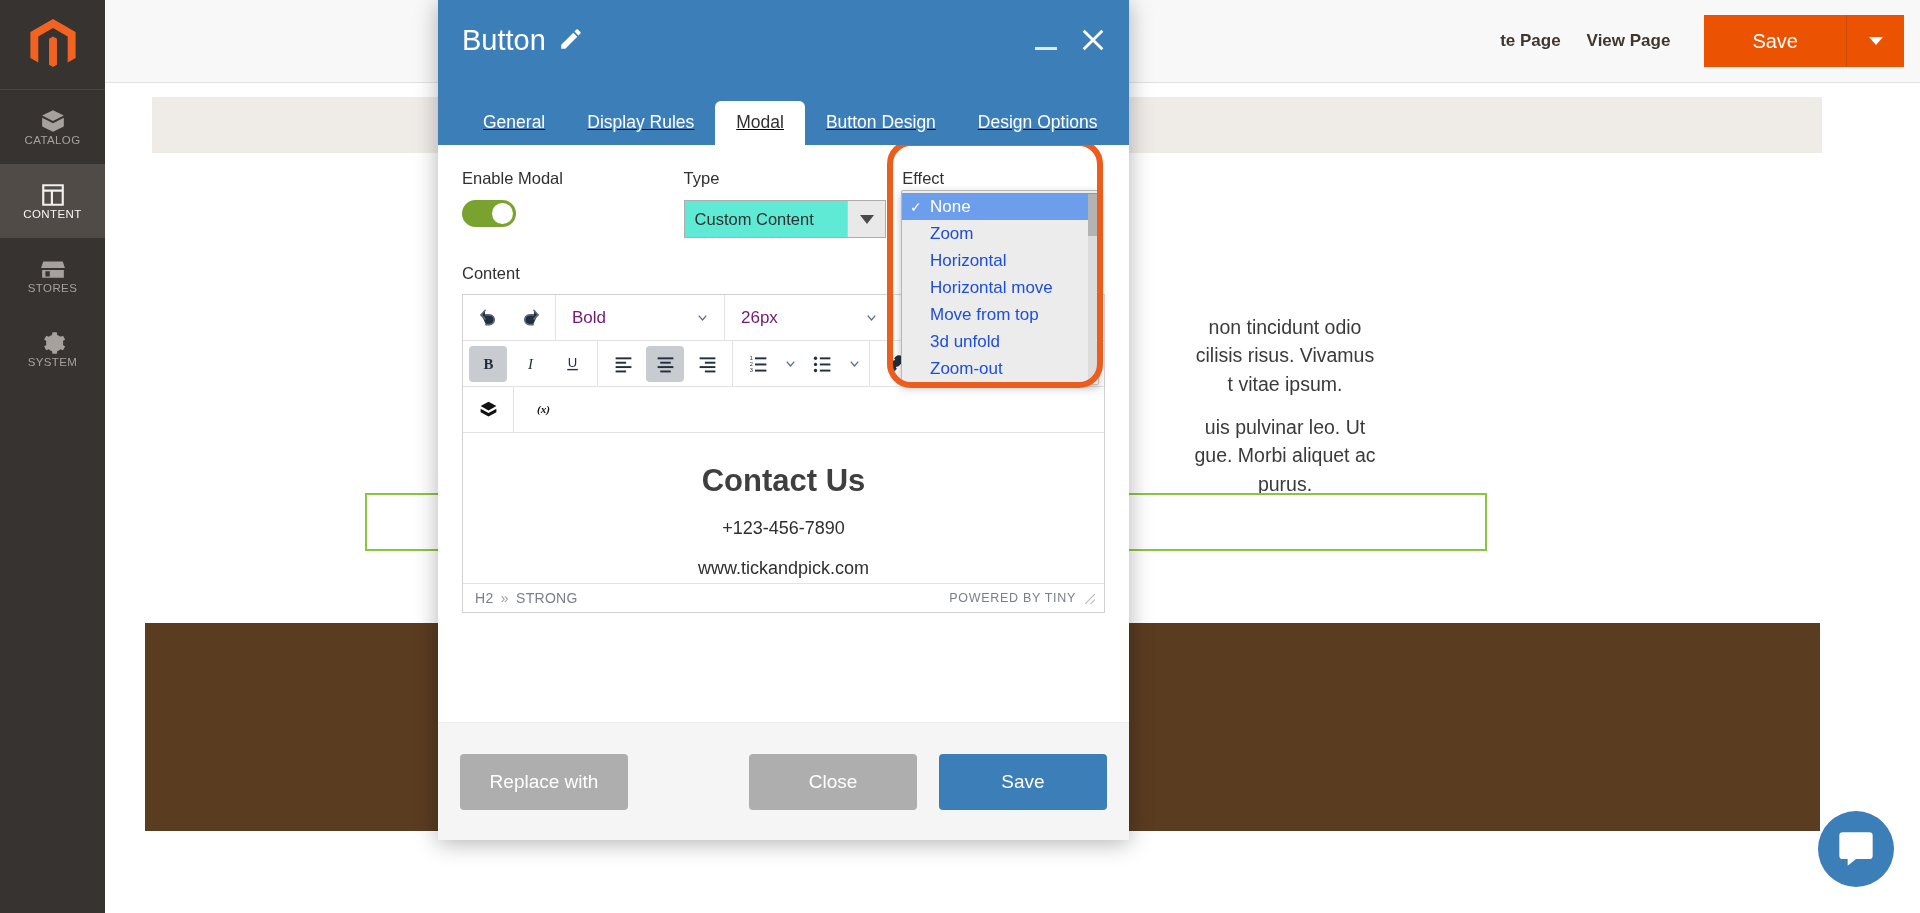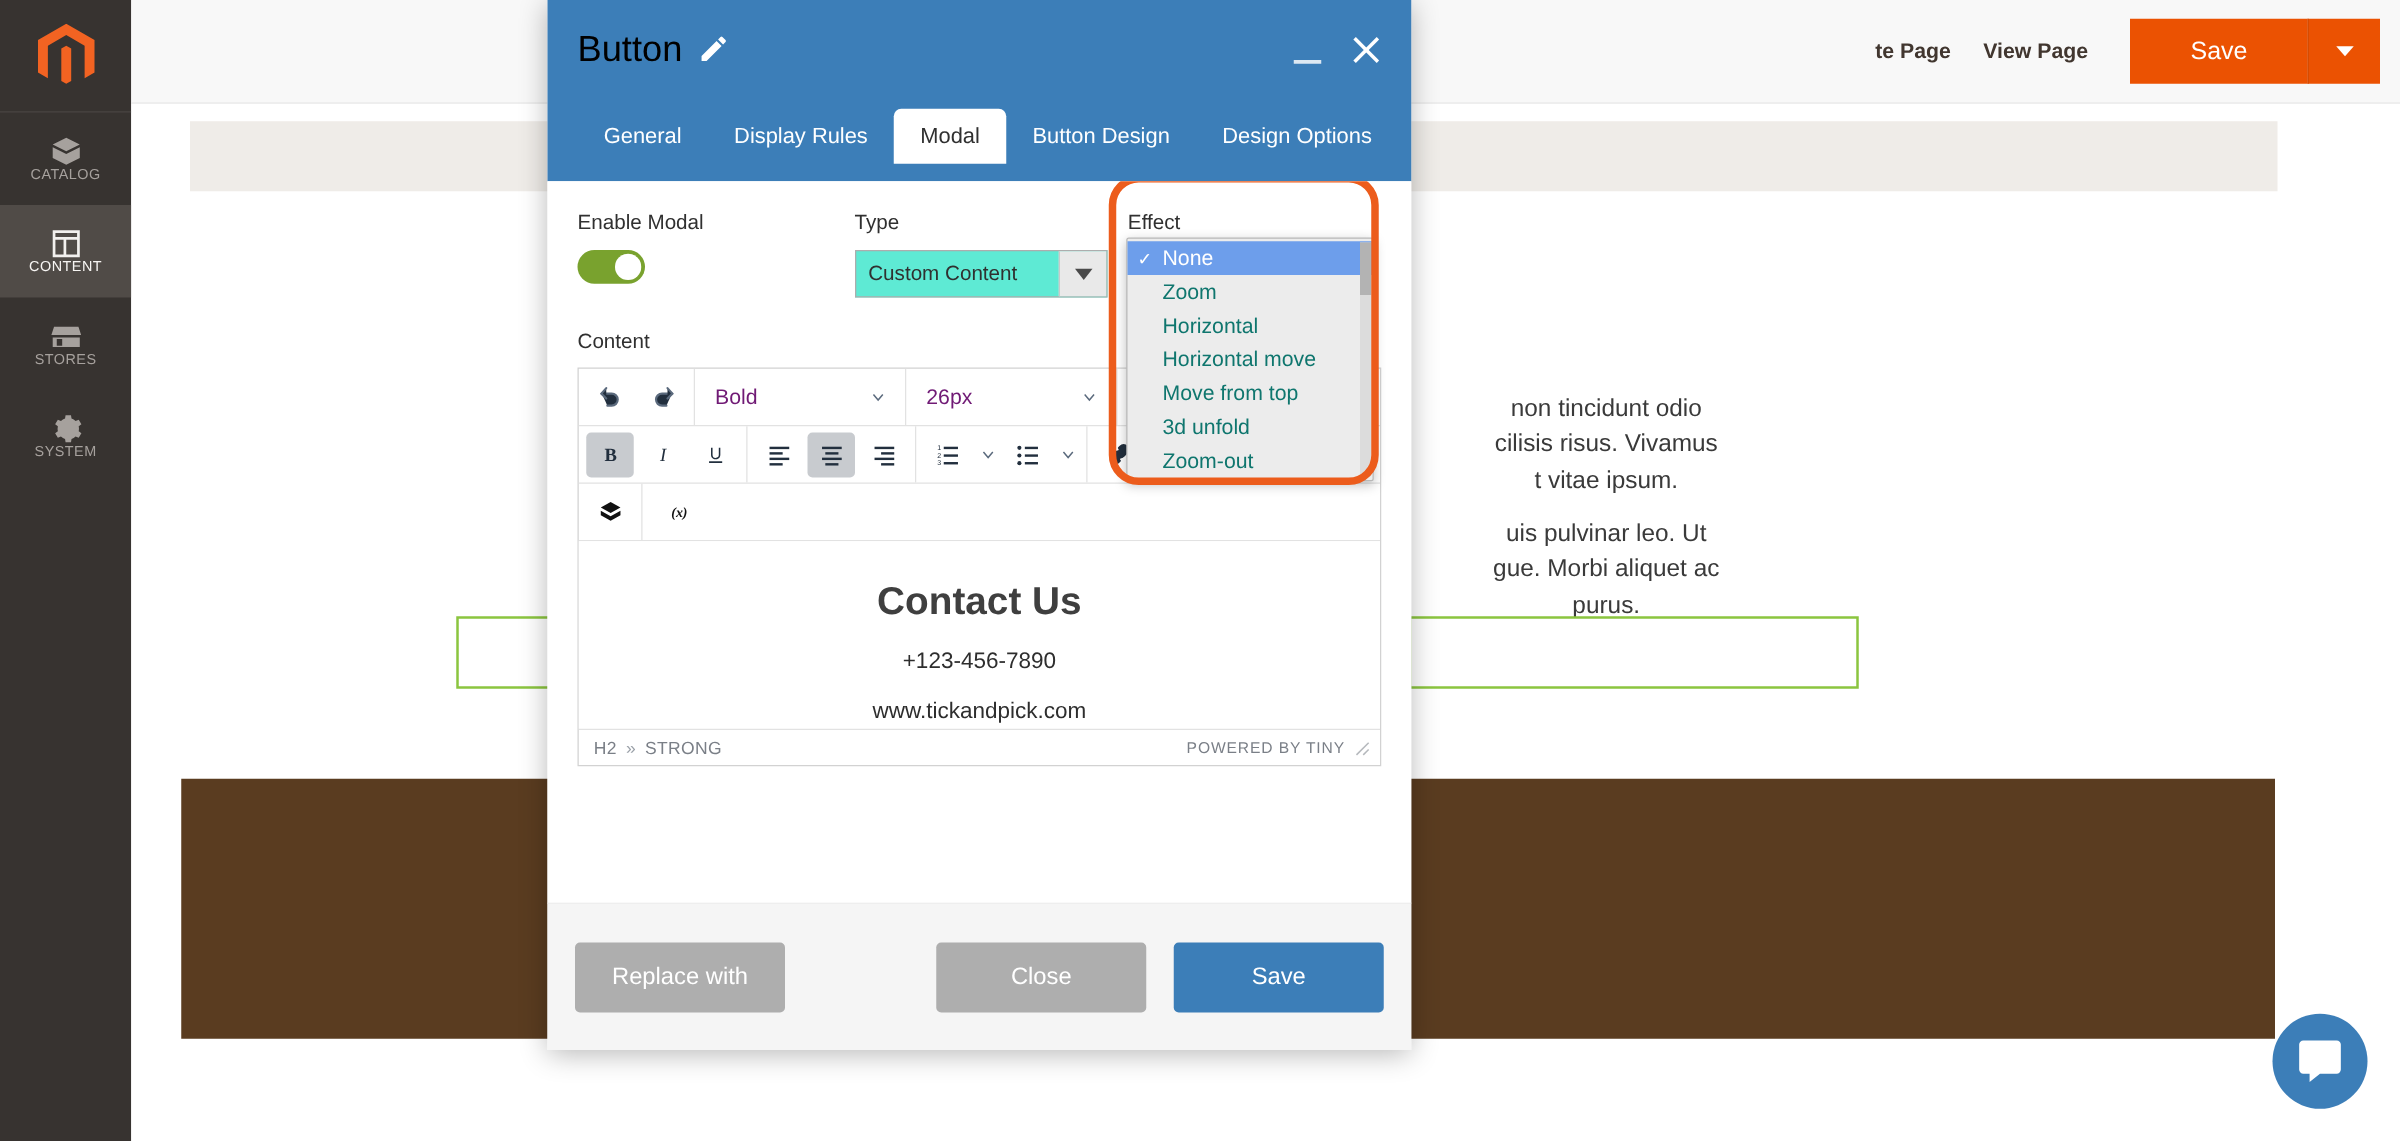--- a/index.html
+++ b/index.html
@@ -108,36 +108,36 @@
     position: absolute; left: 438px; top: 0; width: 691px; height: 840px;
     background: #fff; box-shadow: 0 3px 22px rgba(0,0,0,.30);
     display: flex; flex-direction: column;
   }
   .modal-head {
     background: #3c7eb8; height: 145px; flex: none; position: relative;
     padding: 26px 24px 0 24px;
   }
   .modal-title-row { display: flex; align-items: flex-start; }
   .modal-title {
-    font-size: 29px; color: #000000; font-weight: 400; line-height: 1;
+    font-size: 29px; color: #ffffff; font-weight: 400; line-height: 1;
   }
   .title-edit-ico { margin-left: 12px; width: 26px; height: 26px; fill: #fff; }
   .win-ctrls {
     position: absolute; right: 22px; top: 26px; display: flex;
     align-items: center; gap: 22px;
   }
   .win-min, .win-close { cursor: pointer; }
   .win-min { width: 22px; height: 22px; position: relative; }
   .win-min::after {
     content: ""; position: absolute; left: 0; bottom: 3px; width: 22px; height: 3px;
     background: #dce8f2;
   }
   .win-close svg { width: 28px; height: 28px; stroke: #fff; stroke-width: 2.4; }
   .modal-tabs {
-    position: absolute; left: 24px; bottom: 14px; display: flex; align-items: flex-start; gap: 0;
+    position: absolute; left: 24px; bottom: 0; display: flex; align-items: flex-start; gap: 0; text-decoration: underline;
   }
   .mtab {
     padding: 13px 21px 14px; font-size: 17.5px; color: #ffffff; cursor: pointer;
     border-radius: 6px 6px 0 0; white-space: nowrap; line-height: 1;
   }
   .mtab.active { background: #fff; color: #303030; }
 
   .modal-body {
     flex: 1 1 auto; padding: 24px 24px 4px 24px; overflow: hidden; position: relative;
     background: #fff;
@@ -178,21 +178,21 @@
   }
 
   
   .dropdown-open {
     position: absolute; left: 463px; top: 45px; width: 198px;
     background: #ececec; border: 1px solid #b8b8b8; border-radius: 2px;
     box-shadow: 0 3px 9px rgba(0,0,0,.25); padding: 2px 0; z-index: 40;
   }
   .dd-opt {
     height: 27px; display: flex; align-items: center; gap: 7px;
-    padding: 0 6px 0 8px; font-size: 17px; color: #0f766e; cursor: pointer;
+    padding: 0 6px 0 8px; font-size: 17px; color: #1d4ed8; cursor: pointer;
     white-space: nowrap;
   }
   .dd-opt.sel { background: #6d9eeb; color: #fff; }
   .dd-check { width: 13px; display: inline-block; font-size: 14px; }
   .dd-scrollbar {
     position: absolute; right: 1px; top: 3px; width: 9px; bottom: 3px;
     background: #dcdcdc;
   }
   .dd-thumb {
     position: absolute; right: 0; top: 0; width: 9px; height: 42px; background: #b3b3b3;

